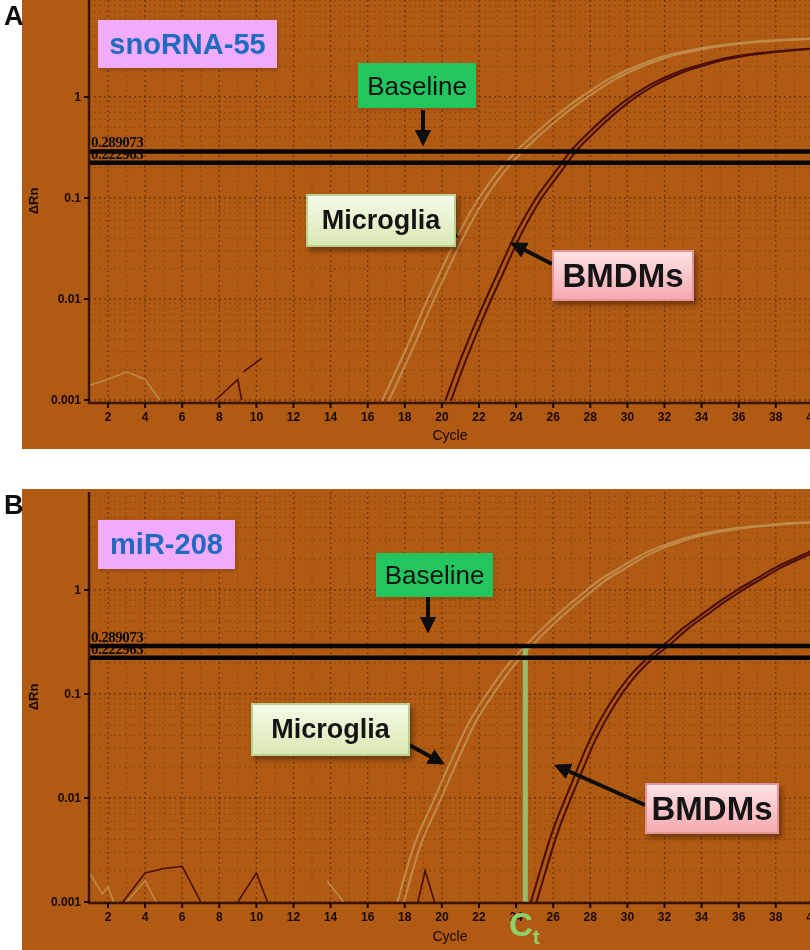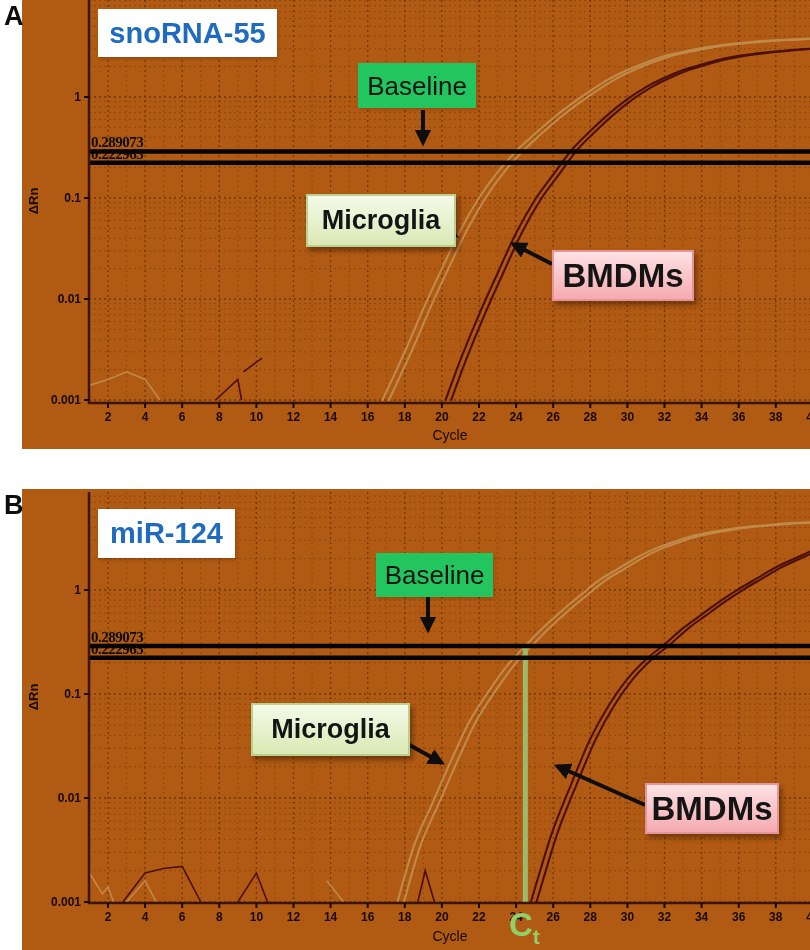--- a/index.html
+++ b/index.html
@@ -8,22 +8,22 @@
   .panel{position:absolute;left:22px;width:788px;background:#b15a13;overflow:hidden;}
   #panelA{top:0;height:449px;}
   #panelB{top:489px;height:461px;}
   .panel svg{position:absolute;left:0;top:0;}
   .panel-letter{position:absolute;left:4px;width:18px;color:#0d0d0d;
        font-size:27px;font-weight:bold;z-index:5;}
   #letterA{top:1px;}
   #letterB{top:490px;}
   .ann{position:absolute;display:flex;align-items:center;justify-content:center;
        text-align:center;z-index:4;line-height:1;}
-  .title-box{background:#ffffff;color:#1f6bbf;font-weight:bold;font-size:29px;
-       box-shadow:1px 2px 3px rgba(60,25,0,.25);}
+  .title-box{background:#f0abfc;color:#1f6bbf;font-weight:bold;font-size:29px;
+       box-shadow:1px 2px 3px rgba(60,25,0,.25);margin-top:11px;}
   .baseline-box{background:#22c55e;color:#141414;font-size:26px;
        box-shadow:1px 2px 3px rgba(60,25,0,.2);}
   .microglia-box{background:linear-gradient(#f5fae8,#d9e9b4);border:2px solid #bacf92;
        color:#141414;font-weight:bold;font-size:27px;box-shadow:3px 4px 5px rgba(40,15,0,.45);margin-left:31px;}
   .bmdms-box{background:linear-gradient(#fde2e4,#f5aab0);border:2px solid #e3959b;
        color:#141414;font-weight:bold;font-size:33px;box-shadow:3px 4px 5px rgba(40,15,0,.45);}
   .ct-label{color:#8fd069;font-weight:bold;font-size:33px;z-index:4;}
   .ct-label sub{font-size:21px;line-height:0;}
   
   #panelA .title-box{left:76px;top:9px;width:179px;height:48px;}
@@ -353,18 +353,18 @@
       <text x="59" y="209" font-family="&quot;Liberation Sans&quot;,sans-serif" fill="#160a02" font-size="12" font-weight="bold" text-anchor="end">0.1</text>
       <line x1="62" y1="309" x2="67" y2="309" stroke="#160a02" stroke-width="2"></line>
       <text x="59" y="313" font-family="&quot;Liberation Sans&quot;,sans-serif" fill="#160a02" font-size="12" font-weight="bold" text-anchor="end">0.01</text>
       <line x1="62" y1="413" x2="67" y2="413" stroke="#160a02" stroke-width="2"></line>
       <text x="59" y="417" font-family="&quot;Liberation Sans&quot;,sans-serif" fill="#160a02" font-size="12" font-weight="bold" text-anchor="end">0.001</text>
       <text x="16" y="208" font-family="&quot;Liberation Sans&quot;,sans-serif" fill="#160a02" font-size="13" font-weight="bold" text-anchor="middle" transform="rotate(-90 16 208)">ΔRn</text>
       <line x1="406" y1="108" x2="406" y2="141" stroke="#0d0d0d" stroke-width="4" marker-end="url(#arrow1)"></line>
       <line x1="353" y1="237" x2="420" y2="274" stroke="#0d0d0d" stroke-width="4" marker-end="url(#arrow1)"></line>
       <line x1="623" y1="316" x2="535" y2="277" stroke="#0d0d0d" stroke-width="4" marker-end="url(#arrow1)"></line>
     </svg>
-  <div class="ann title-box">miR-124</div>
+  <div class="ann title-box">miR-208</div>
   <div class="ann baseline-box">Baseline</div>
   <div class="ann microglia-box">Microglia</div>
   <div class="ann bmdms-box">BMDMs</div>
   <div class="ct-label"><span>C</span><sub>t</sub></div>
 </div>
 
 </body></html>

